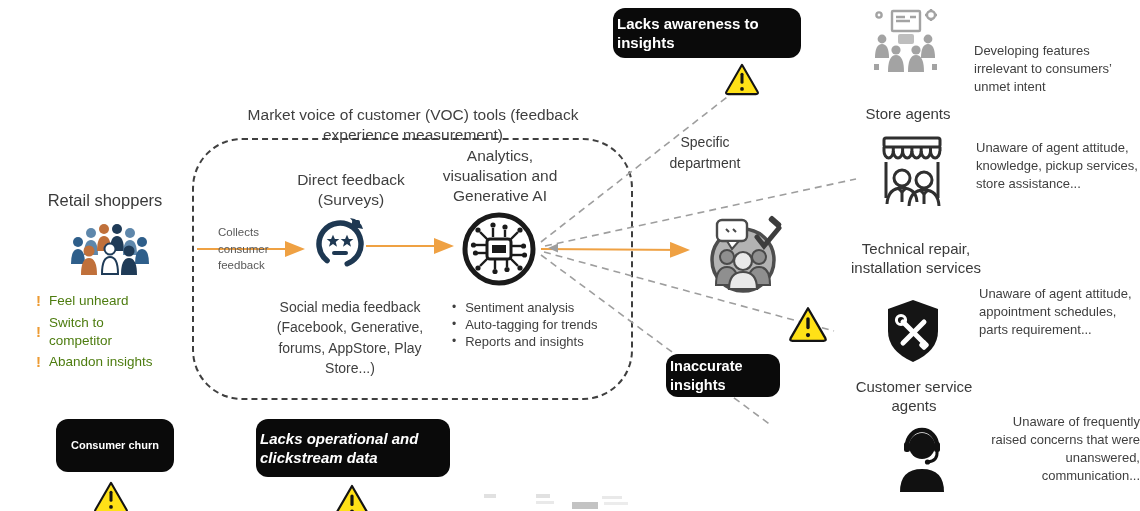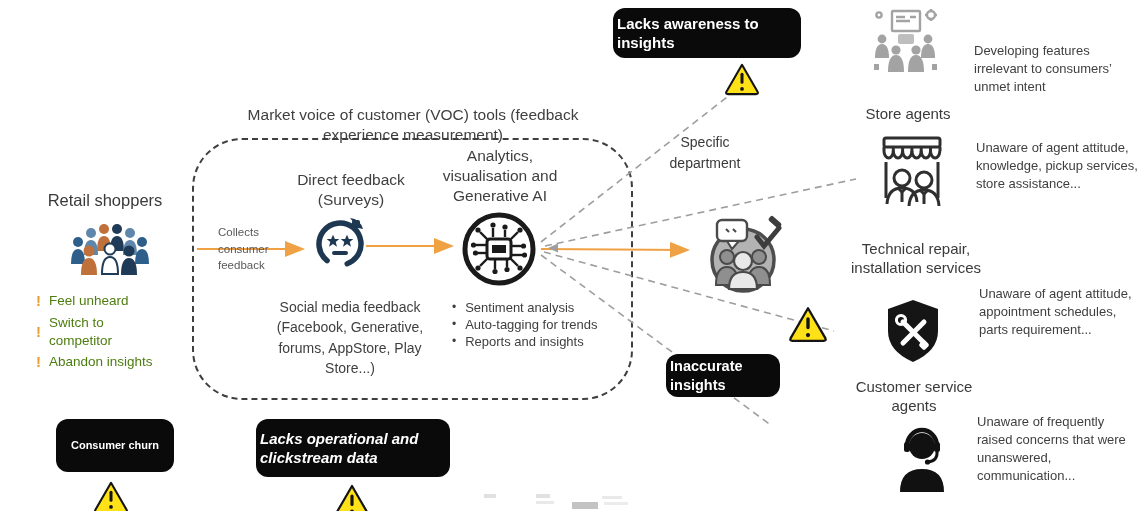--- a/index.html
+++ b/index.html
@@ -283,21 +283,21 @@
   <div class="abs rc-head ctr" style="left:845px;top:378px;width:138px;">Customer service agents</div>
   <svg class="abs" style="left:892px;top:426px;" width="60" height="66" viewBox="0 0 60 66">
     <circle cx="30" cy="20" r="13" fill="#111"></circle>
     <path d="M15,20 A15,16 0 0 1 45,20" fill="none" stroke="#111" stroke-width="4.5"></path>
     <rect x="12" y="16" width="6" height="10" rx="2.5" fill="#111"></rect>
     <rect x="42" y="16" width="6" height="10" rx="2.5" fill="#111"></rect>
     <path d="M45,25 q1,10 -9,11" fill="none" stroke="#111" stroke-width="3"></path>
     <circle cx="35.5" cy="36" r="2.6" fill="#111"></circle>
     <path d="M8,66 Q8,43 30,43 Q52,43 52,66 Z" fill="#111"></path>
   </svg>
-  <div class="abs small" style="left:977px;top:413px;width:163px;">Unaware of frequently raised concerns that were unanswered, communication...</div>
+  <div class="abs small" style="left:977px;top:413px;width:163px;text-align:right;">Unaware of frequently raised concerns that were unanswered, communication...</div>
 
   <div class="abs" style="left:480px;top:492px;width:150px;height:19px;opacity:.45;">
     <div style="position:absolute;left:4px;top:2px;width:12px;height:4px;background:#bdbdbd;"></div>
     <div style="position:absolute;left:56px;top:2px;width:14px;height:4px;background:#bdbdbd;"></div>
     <div style="position:absolute;left:56px;top:9px;width:18px;height:3px;background:#cfcfcf;"></div>
     <div style="position:absolute;left:92px;top:10px;width:26px;height:7px;background:#7c7c7c;"></div>
     <div style="position:absolute;left:122px;top:4px;width:20px;height:3px;background:#cfcfcf;"></div>
     <div style="position:absolute;left:124px;top:10px;width:24px;height:3px;background:#d6d6d6;"></div>
   </div>
 

